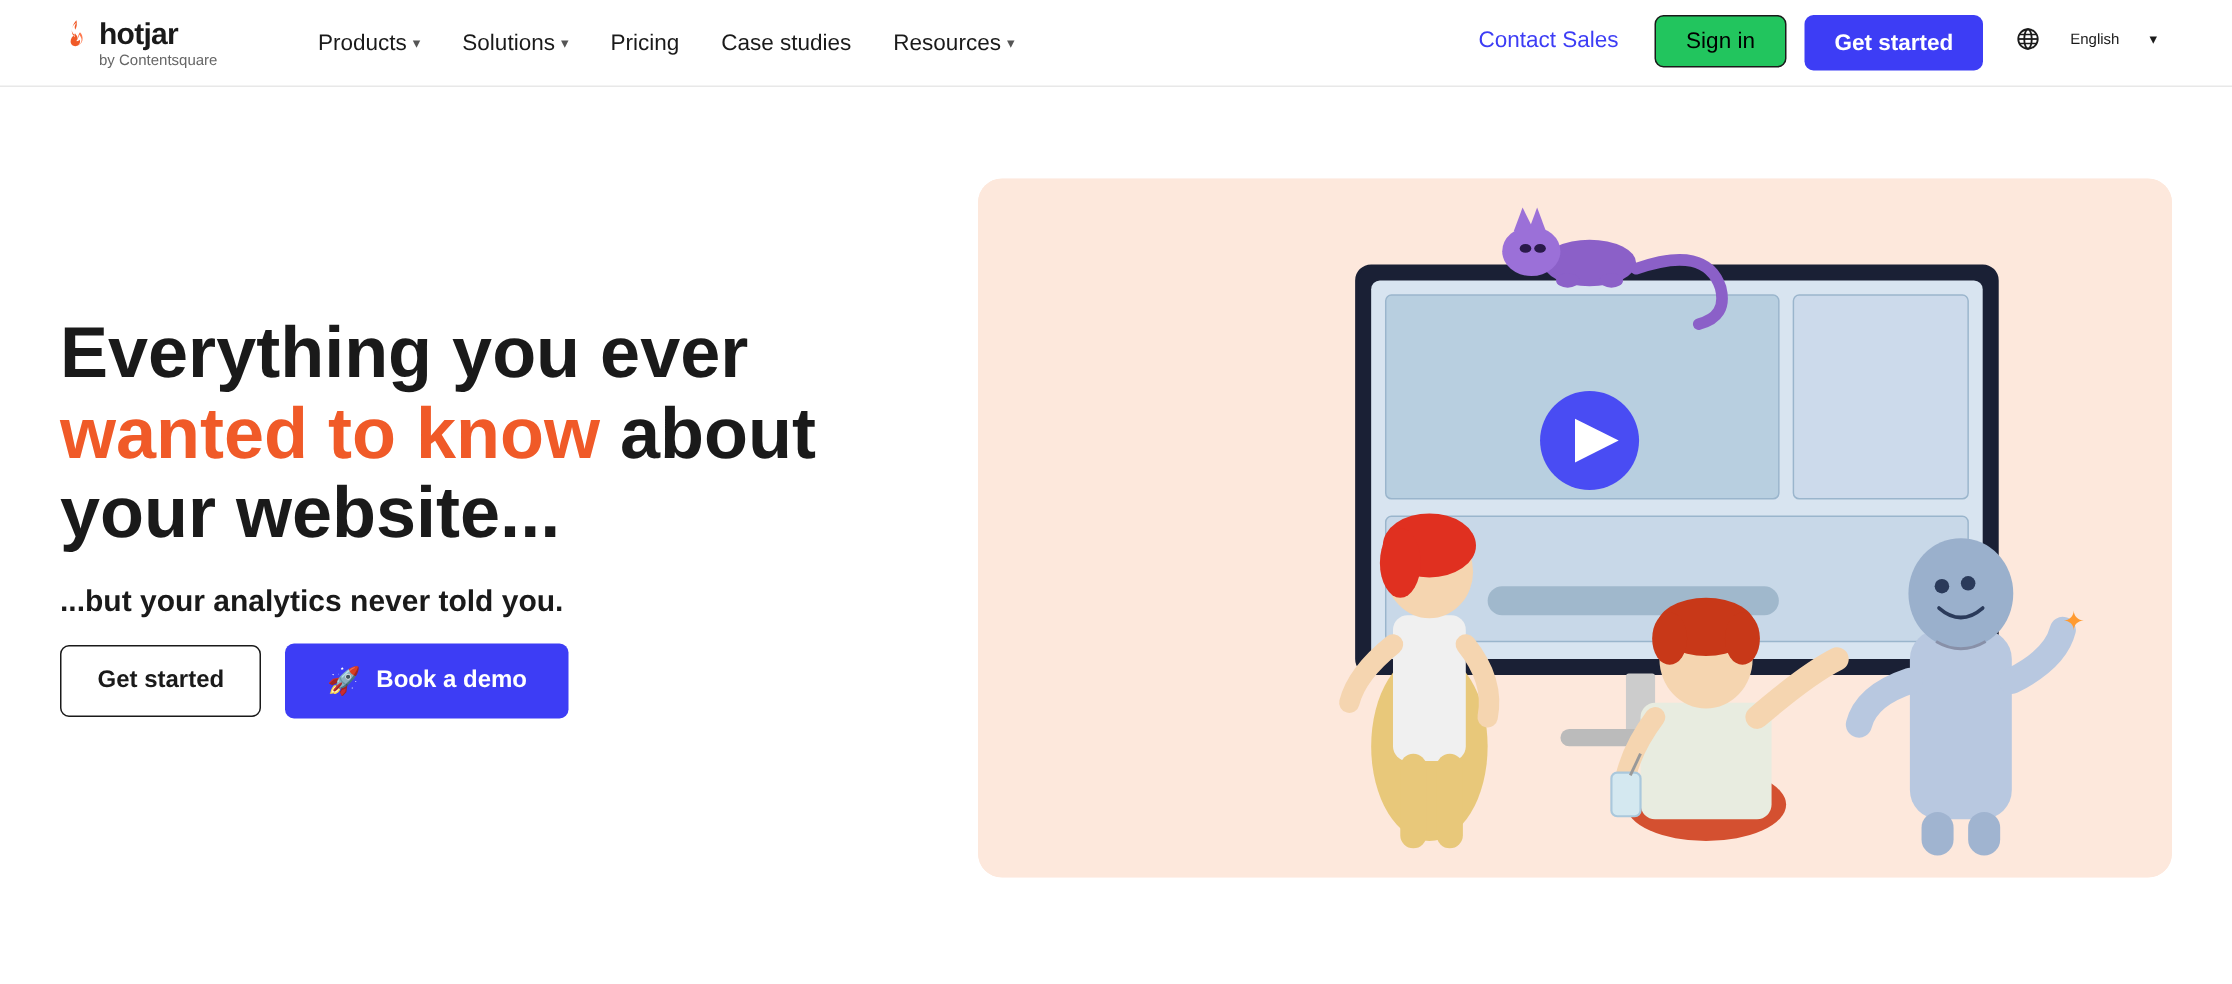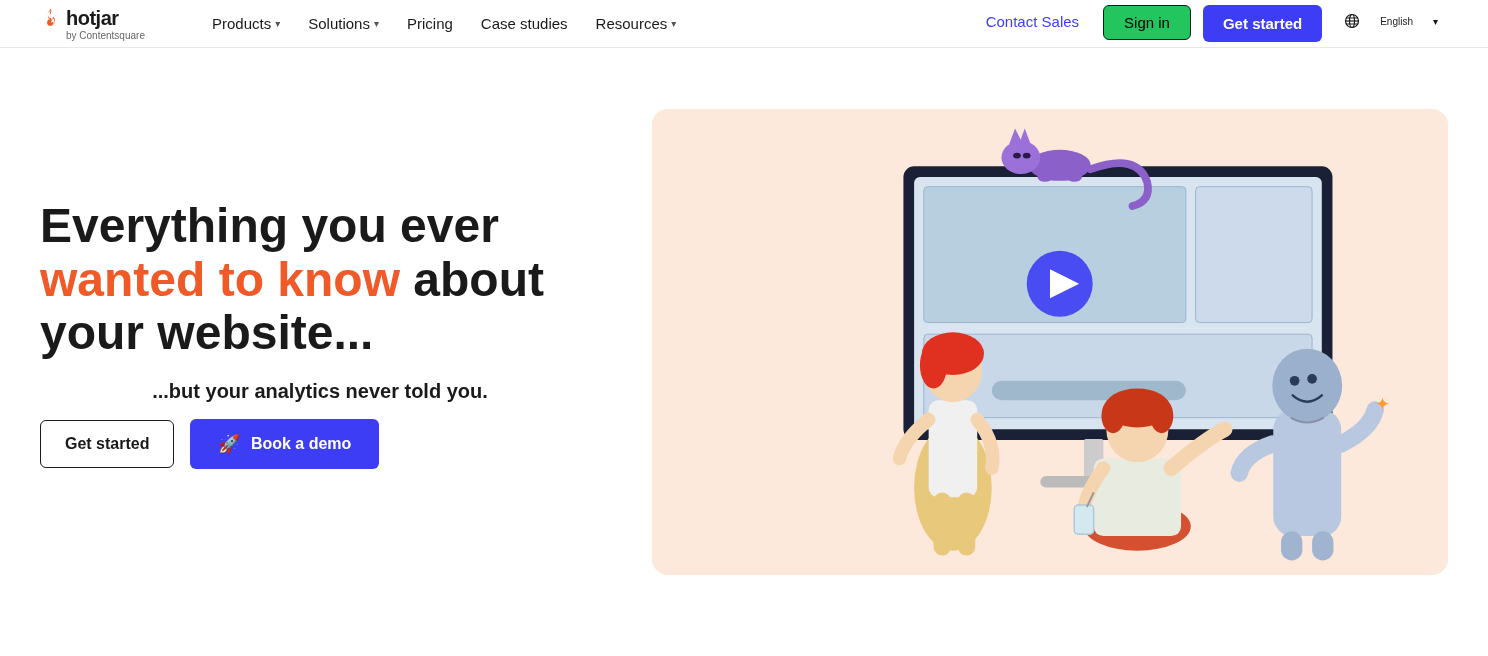--- a/index.html
+++ b/index.html
@@ -3,21 +3,21 @@
   <meta charset="utf-8">
   <style>
     * { margin: 0; padding: 0; box-sizing: border-box; }
     body { font-family: -apple-system, BlinkMacSystemFont, 'Segoe UI', sans-serif; background: #fff; overflow-x: hidden; }
 
     
     nav {
       display: flex;
       align-items: center;
       padding: 0 40px;
-      height: 48px;
+      height: 58px;
       border-bottom: 1px solid #e8e8e8;
       background: #fff;
     }
     .logo-area {
       display: flex;
       flex-direction: column;
       margin-right: 40px;
       min-width: 120px;
     }
     .logo-text {
@@ -125,21 +125,20 @@
       margin-bottom: 20px;
     }
     .hero-headline .highlight {
       color: #f05a28;
     }
     .hero-subheadline {
       font-size: 20px;
       font-weight: 600;
       color: #1a1a1a;
       margin-bottom: 16px;
-      text-align: center;
     }
     .hero-description {
       font-size: 16px;
       color: #444;
       line-height: 1.5;
       margin-bottom: 36px;
       max-width: 500px;
     }
     .hero-buttons {
       display: flex;

